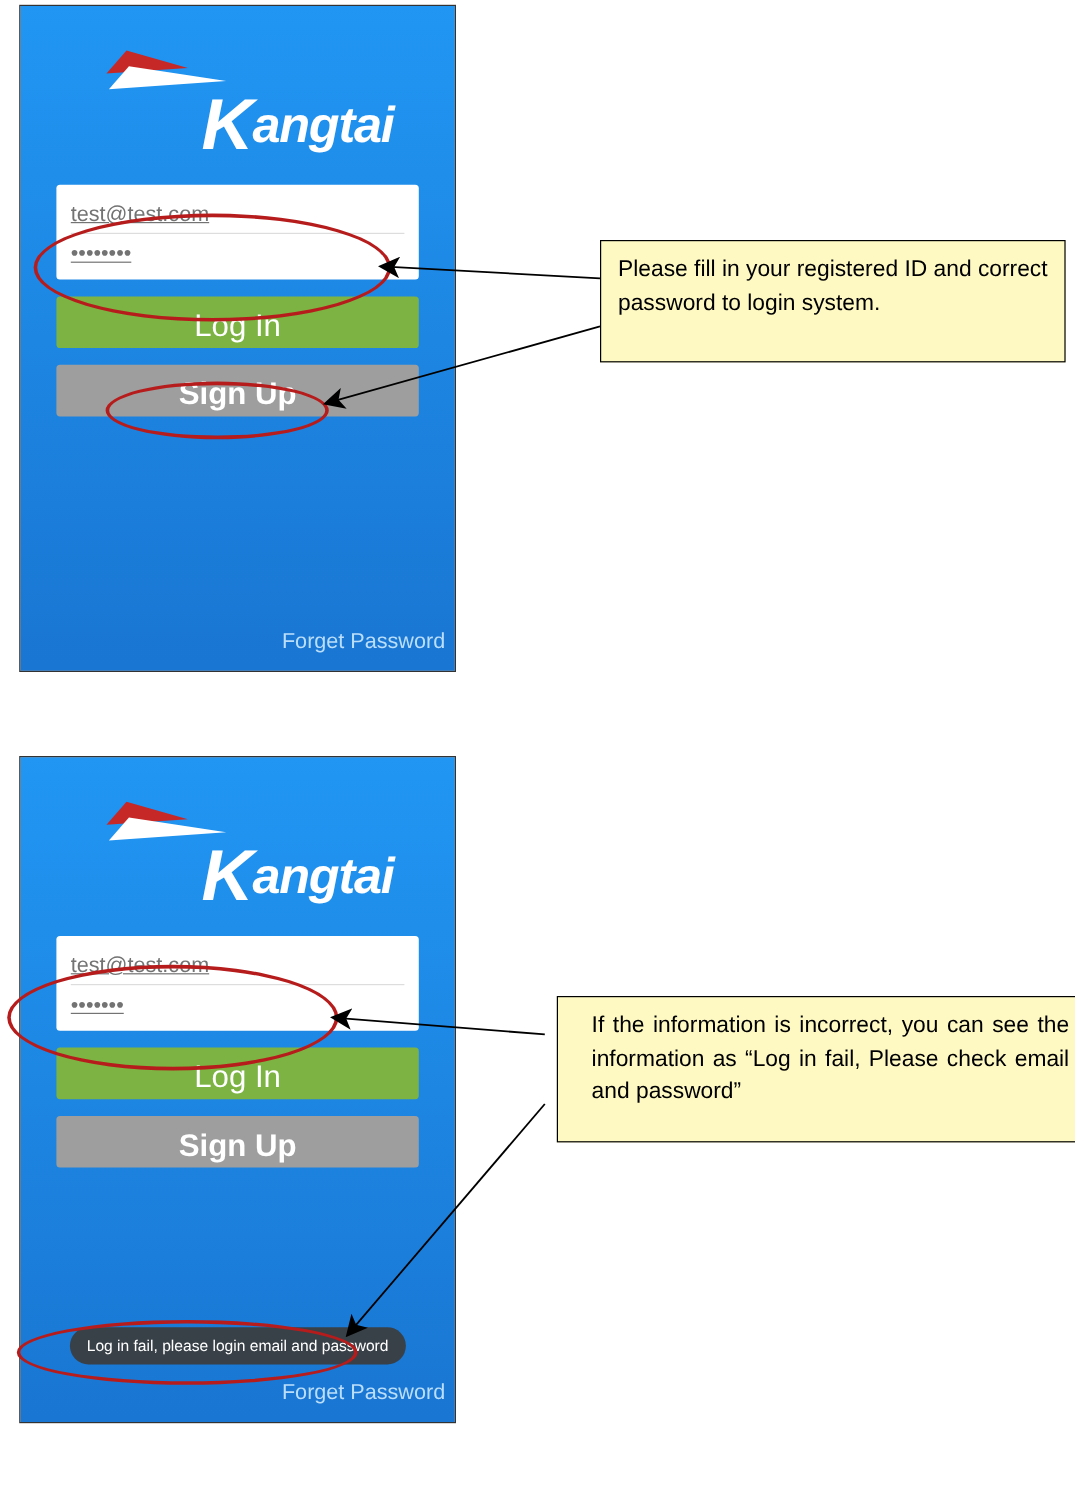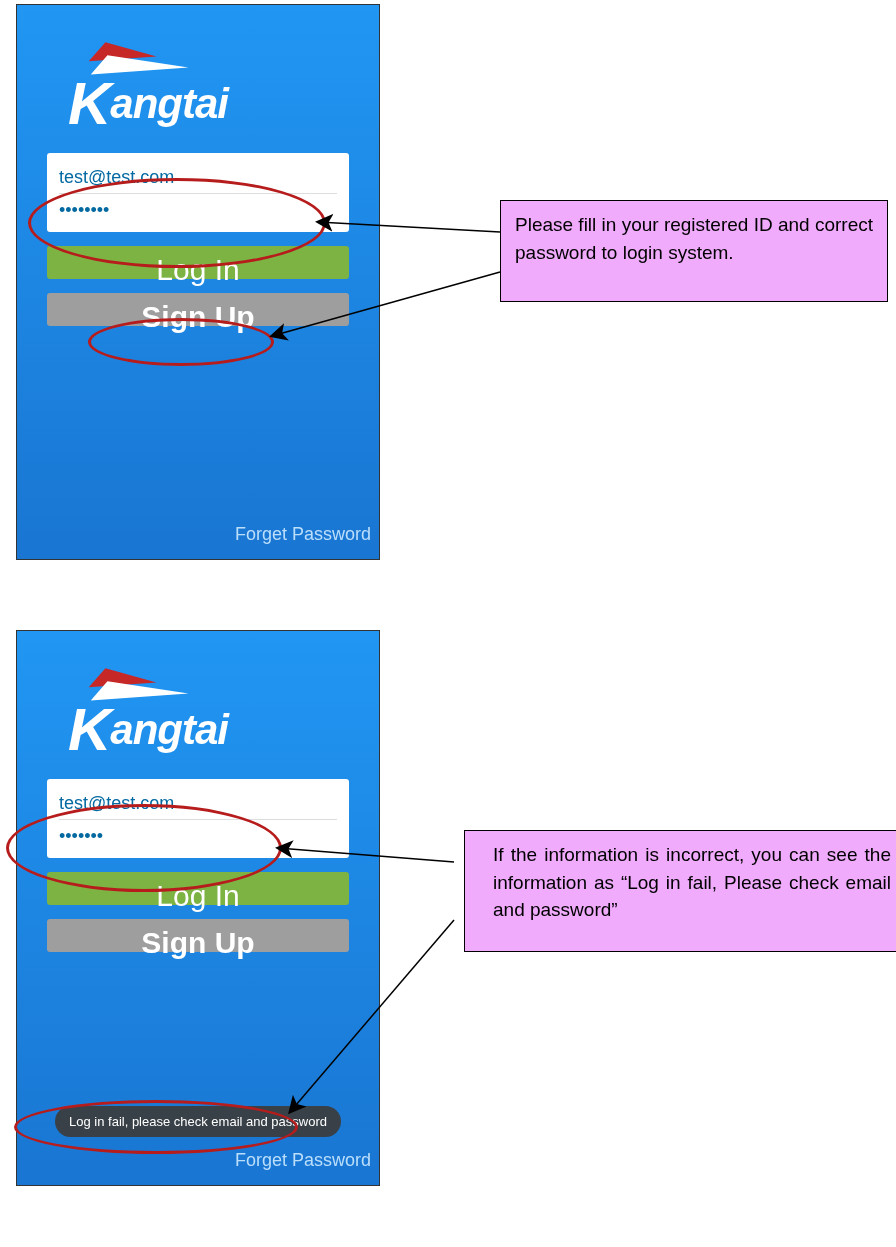--- a/index.html
+++ b/index.html
@@ -60,47 +60,48 @@
   }
   .logo .text {
     position:absolute;
     left:0; top:28px;
     width:260px;
     color:#fff;
     font-style:italic;
     font-weight:bold;
     font-size:42px;
     letter-spacing:-1px;
-    text-align:left;
+    text-align:right;
   }
   .logo .text .big {
     font-size:60px;
     vertical-align:-6px;
   }
   .input-card {
     margin:18px 30px 0;
     background:#fff;
     border-radius:3px;
     padding:8px 12px 6px;
   }
   .input-row {
     font-size:18px;
-    color:#0369a1;
+    color:#737373;
     line-height:32px;
     border-bottom:1px solid #ddd;
     outline:none;
+    text-decoration:underline;
   }
   .input-row.last {border-bottom:none;}
   .btn {
     margin:14px 30px 0;
     border-radius:3px;
     text-align:center;
-    font-size:30px;
+    font-size:26px;
     line-height:48px;
-    height:33px;
+    height:43px;
     color:#fff;
   }
   .btn.login {
     background:#7cb342;
   }
   .btn.signup {
     background:#9e9e9e;
     font-weight:bold;
   }
   .forget {
@@ -118,21 +119,21 @@
     color:#fff;
     font-size:13px;
     padding:8px 14px;
     border-radius:16px;
     white-space:nowrap;
   }
   
   .callout {
     position:absolute;
     border:1.5px solid #000;
-    background:#f0abfc;
+    background:#fef9c3;
     padding:10px 14px;
     font-size:19px;
     line-height:1.45;
     text-align:justify;
   }
   .callout.one {
     left:500px; top:200px; width:358px; height:80px;
   }
   .callout.two {
     left:464px; top:830px; width:398px; height:100px;padding-left:28px;
@@ -181,21 +182,21 @@
       <div class="swoosh2"></div>
       <div class="text"><span class="big">K</span><span>angtai</span></div>
     </div>
   </div>
   <div class="input-card">
     <div class="input-row">test@test.com</div>
     <div class="input-row last">•••••••</div>
   </div>
   <div class="btn login">Log In</div>
   <div class="btn signup">Sign Up</div>
-  <div class="toast">Log in fail, please check email and password</div>
+  <div class="toast">Log in fail, please login email and password</div>
   <div class="forget">Forget Password</div>
 </div>
 
 <div class="callout one">Please fill in your registered ID and correct password to login system.</div>
 <div class="callout two">If the information is incorrect, you can see the information as “Log in fail, Please check email and password”</div>
 
 <div class="ellipse" style="left:28px; top:178px; width:292px; height:84px;"></div>
 <div class="ellipse" style="left:88px; top:318px; width:180px; height:42px;"></div>
 <div class="ellipse" style="left:6px;  top:804px; width:270px; height:82px;"></div>
 <div class="ellipse" style="left:14px; top:1100px; width:278px; height:48px;"></div>

